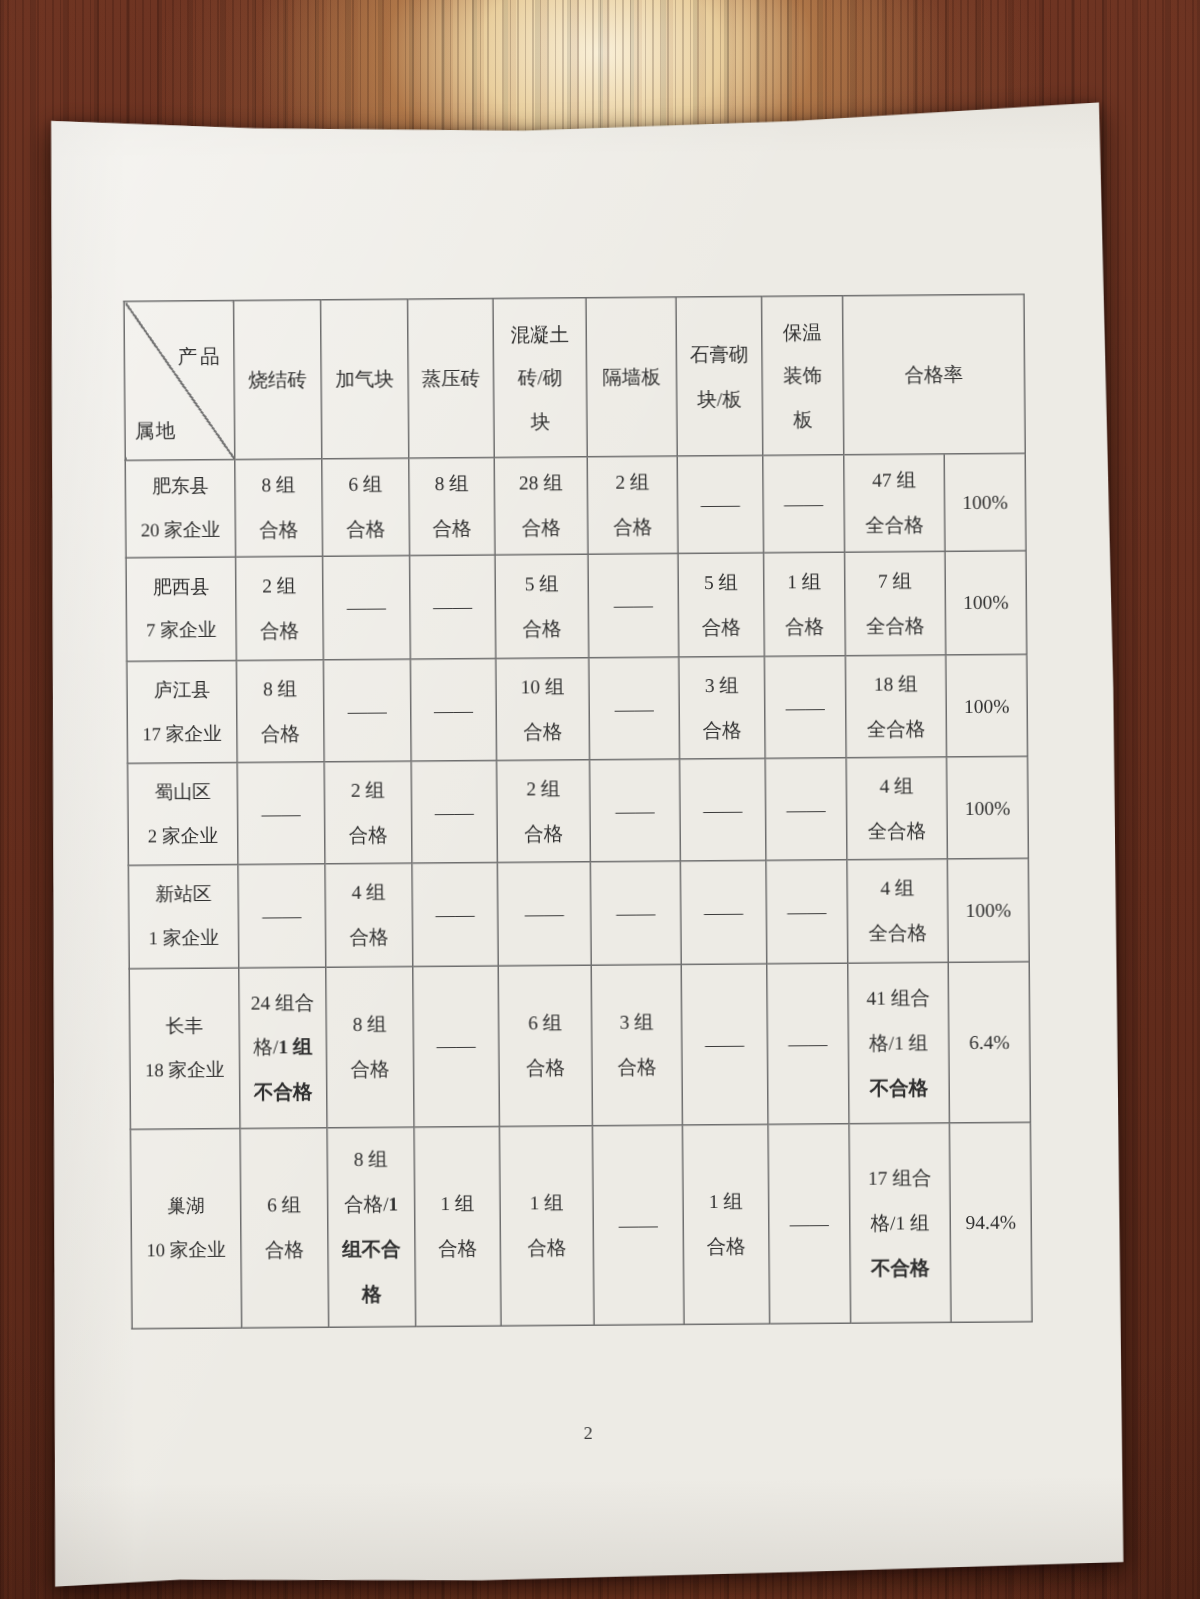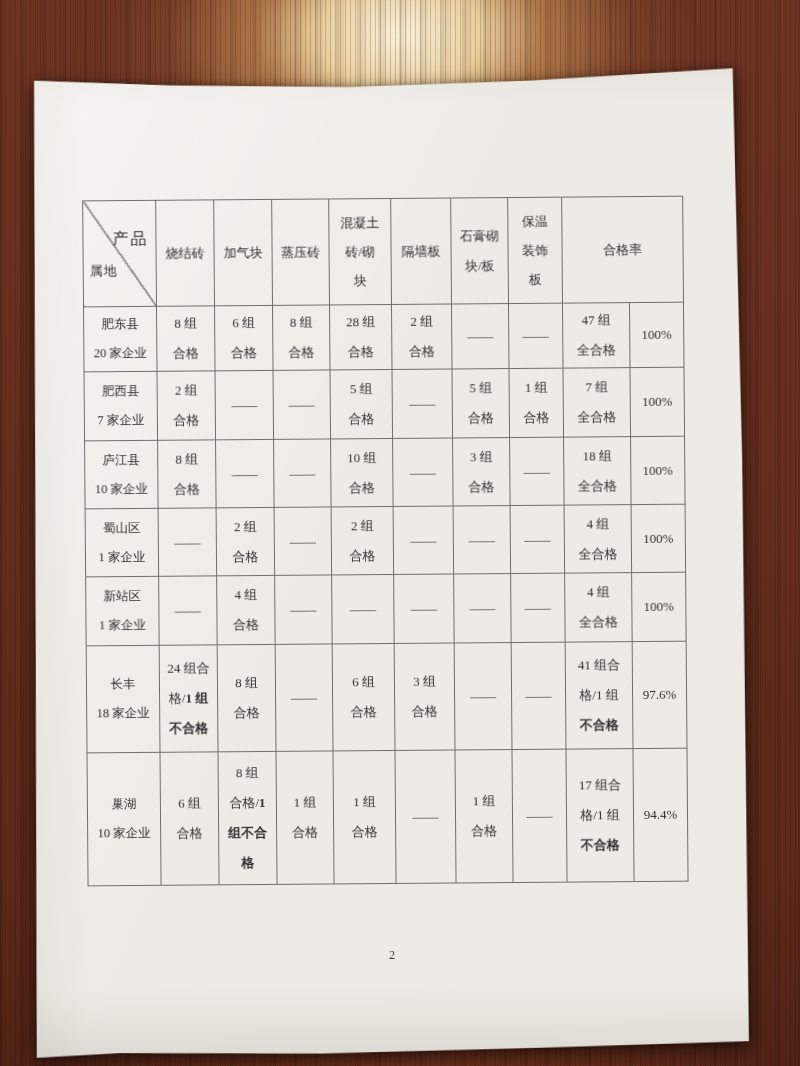--- a/index.html
+++ b/index.html
@@ -67,22 +67,22 @@
   .qtable tbody tr:nth-child(7){height:133px;}
   .qtable b{font-weight:bold;}
   .corner{
     position:relative;
     background:linear-gradient(to bottom left,
       rgba(0,0,0,0) calc(50% - 0.7px),
       var(--table-line) calc(50% - 0.7px),
       var(--table-line) calc(50% + 0.7px),
       rgba(0,0,0,0) calc(50% + 0.7px));
   }
-  .c-top{position:absolute;top:30px;right:7px;font-size:16px;line-height:1;letter-spacing:2px;}
-  .c-bot{position:absolute;bottom:29px;left:6px;font-size:13px;line-height:1;letter-spacing:1px;}
+  .c-top{position:absolute;top:30px;right:7px;font-size:13px;line-height:1;letter-spacing:2px;}
+  .c-bot{position:absolute;bottom:13px;left:6px;font-size:13px;line-height:1;letter-spacing:1px;}
   .page-num{
     position:absolute;left:0;top:884px;width:100%;
     text-align:center;font-size:12px;color:#3a3a3a;
     font-family:"Liberation Serif","DejaVu Serif",serif;
   }
 </style>
 </head>
 <body>
 
 <div class="scene">
@@ -156,38 +156,38 @@
     <td class="dcell">5 组
 合格</td>
     <td class="dcell">1 组
 合格</td>
     <td class="dcell total">7 组
 全合格</td>
     <td class="rate">100%</td>
   </tr>
             <tr>
     <td class="region">庐江县
-10 家企业</td>
+17 家企业</td>
     <td class="dcell">8 组
 合格</td>
     <td class="dcell">——</td>
     <td class="dcell">——</td>
     <td class="dcell">10 组
 合格</td>
     <td class="dcell">——</td>
     <td class="dcell">3 组
 合格</td>
     <td class="dcell">——</td>
     <td class="dcell total">18 组
 全合格</td>
     <td class="rate">100%</td>
   </tr>
             <tr>
     <td class="region">蜀山区
-1 家企业</td>
+2 家企业</td>
     <td class="dcell">——</td>
     <td class="dcell">2 组
 合格</td>
     <td class="dcell">——</td>
     <td class="dcell">2 组
 合格</td>
     <td class="dcell">——</td>
     <td class="dcell">——</td>
     <td class="dcell">——</td>
     <td class="dcell total">4 组
@@ -220,21 +220,21 @@
     <td class="dcell">——</td>
     <td class="dcell">6 组
 合格</td>
     <td class="dcell">3 组
 合格</td>
     <td class="dcell">——</td>
     <td class="dcell">——</td>
     <td class="dcell total">41 组合
 格/1 组
 <b>不合格</b></td>
-    <td class="rate">97.6%</td>
+    <td class="rate">6.4%</td>
   </tr>
             <tr>
     <td class="region">巢湖
 10 家企业</td>
     <td class="dcell">6 组
 合格</td>
     <td class="dcell">8 组
 合格/<b>1
 组不合
 格</b></td>

